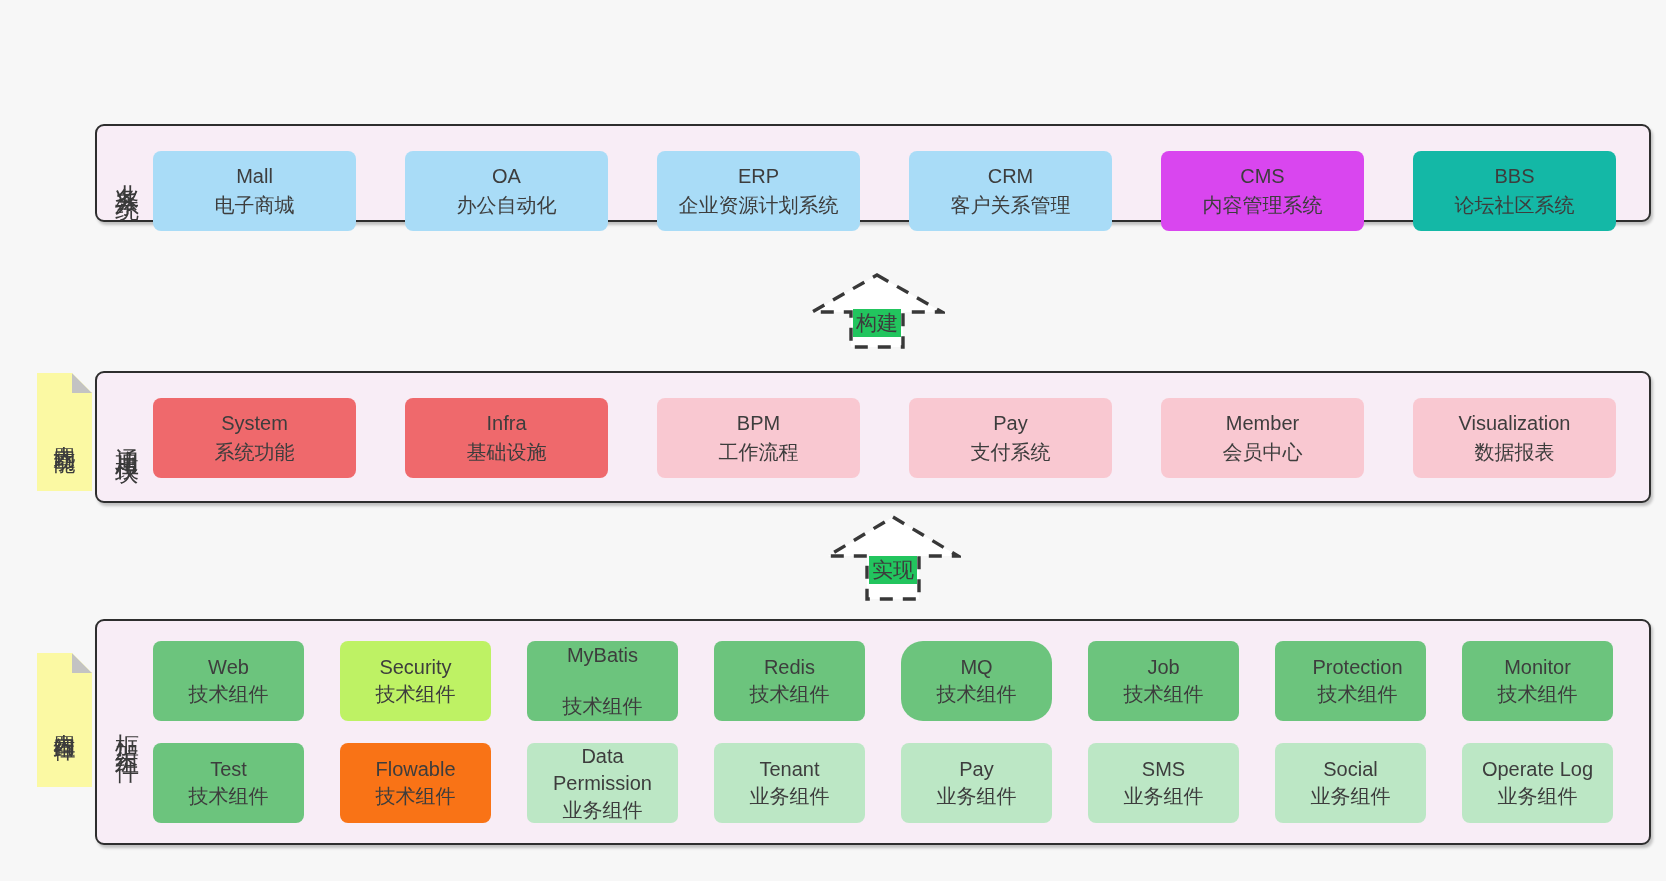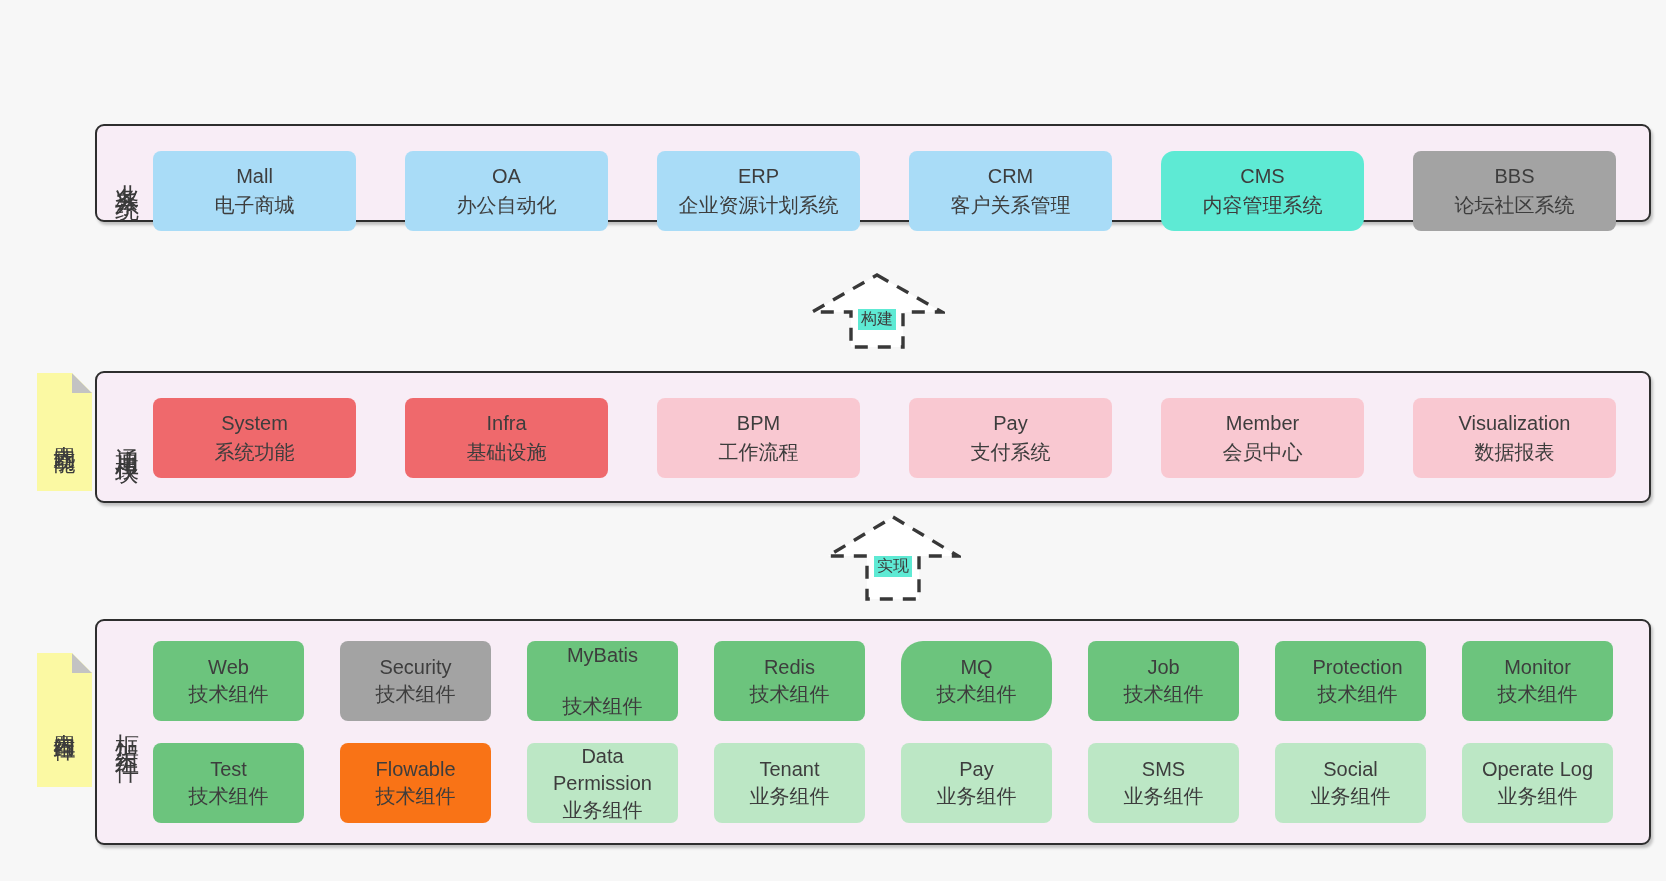--- a/index.html
+++ b/index.html
@@ -49,21 +49,21 @@
     position:absolute;left:0;top:0;width:100%;height:100%;
     display:flex;align-items:center;justify-content:center;
     font-size:22px;letter-spacing:2px;color:#3c3c3c;
   }
   .arrow{position:absolute;width:136px;z-index:2;}
   #arrow-build{left:809px;top:272px;height:78px;}
   #arrow-implement{left:825px;top:514px;height:88px;}
   .arrow svg{position:absolute;left:0;top:0;width:100%;height:100%;}
   .arrow-label{
     position:absolute;left:50%;transform:translateX(-50%);top:37px;
-    background:#5eead4;padding:0 3px;font-size:16px;color:#3c3c3c;white-space:nowrap;
+    background:#22c55e;padding:0 3px;font-size:21px;color:#3c3c3c;white-space:nowrap;
   }
   #arrow-implement .arrow-label{top:42px;}
 </style>
 </head>
 <body>
 
 <div class="stage">
 
   <div class="sticky" id="sticky-modules" style="background: rgb(251, 249, 163);">
     <div class="fold" style="background: rgb(195, 195, 195);"></div>
@@ -86,25 +86,25 @@
           <div>办公自动化</div>
         </div>
         <div class="abox" style="background: rgb(169, 220, 247);">
           <div>ERP</div>
           <div>企业资源计划系统</div>
         </div>
         <div class="abox" style="background: rgb(169, 220, 247);">
           <div>CRM</div>
           <div>客户关系管理</div>
         </div>
-        <div class="abox" style="background: #5eead4; border-radius: 13px;">
+        <div class="abox" style="background: #d946ef;">
           <div>CMS</div>
           <div>内容管理系统</div>
         </div>
-        <div class="abox" style="background: #a3a3a3;">
+        <div class="abox" style="background: #14b8a6;">
           <div>BBS</div>
           <div>论坛社区系统</div>
         </div>
       </div>
   </section>
 
   <div class="arrow" id="arrow-build">
     <svg viewBox="0 0 136 78">
       <polygon points="68,3 133,40 94,40 94,75 42,75 42,40 3,40" fill="#ffffff" stroke="#383838" stroke-width="3.4" stroke-dasharray="13 10" stroke-linejoin="miter"></polygon>
     </svg>
@@ -148,21 +148,21 @@
     <div class="arrow-label">实现</div>
   </div>
 
   <section class="band" id="band-components" style="background: rgb(248, 237, 246); border-color: rgb(46, 46, 46);">
     <div class="band-label vtext">框架组件</div>
     <div class="boxrow row-b1">
         <div class="abox" style="background: rgb(108, 196, 125);">
           <div>Web</div>
           <div>技术组件</div>
         </div>
-        <div class="abox" style="background: #a3a3a3;">
+        <div class="abox" style="background: #bef264;">
           <div>Security</div>
           <div>技术组件</div>
         </div>
         <div class="abox" style="background: rgb(108, 196, 125); gap: 24px;">
           <div>MyBatis</div>
           <div>技术组件</div>
         </div>
         <div class="abox" style="background: rgb(108, 196, 125);">
           <div>Redis</div>
           <div>技术组件</div>

